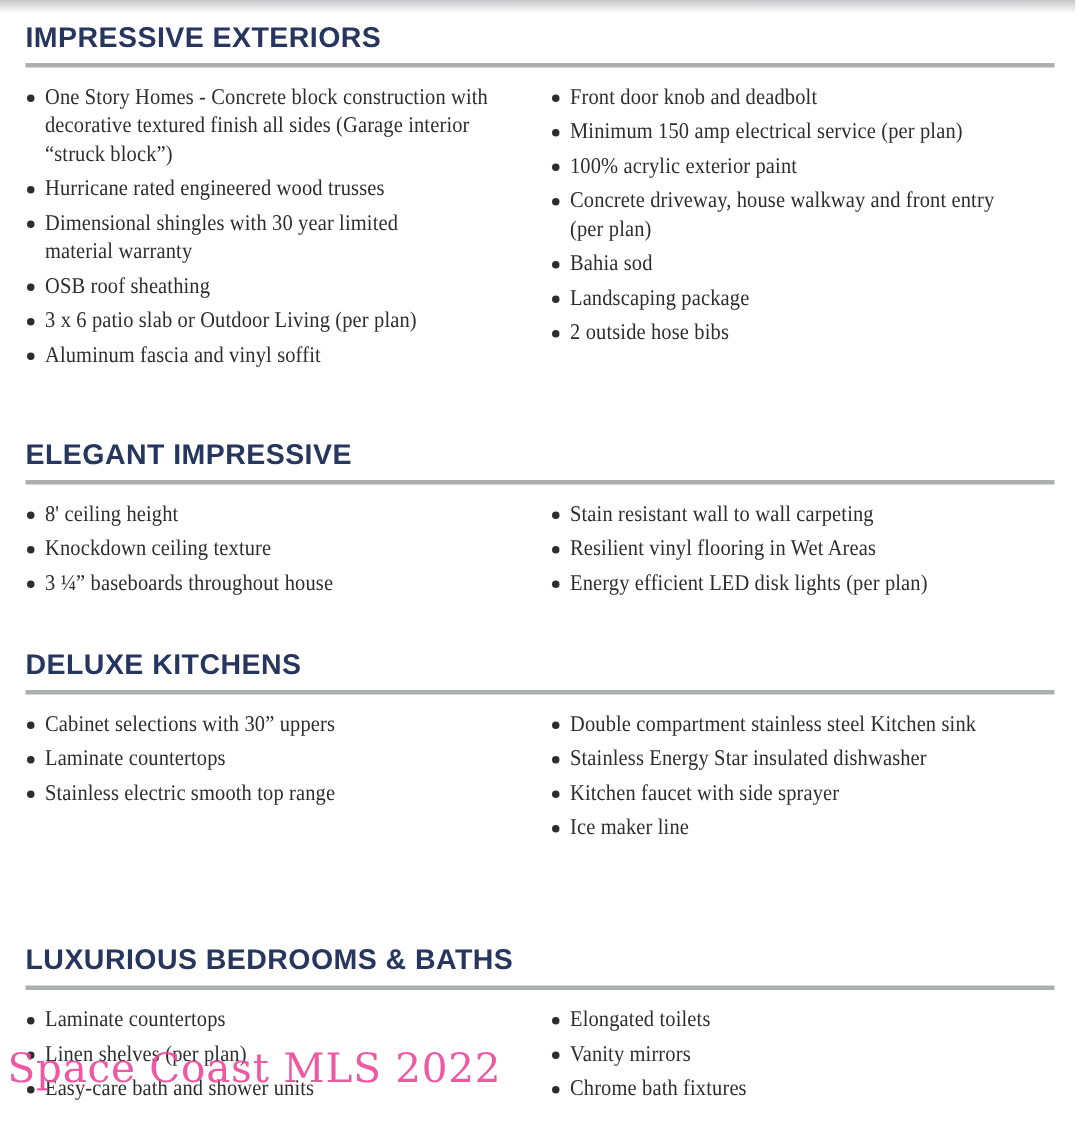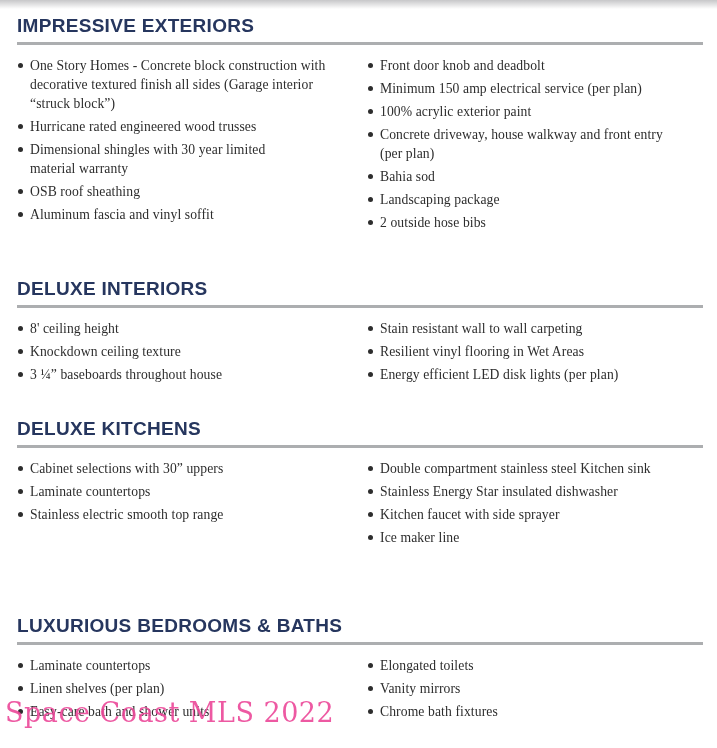--- a/index.html
+++ b/index.html
@@ -94,37 +94,38 @@
       <div class="section-rule"></div>
       <div class="columns">
         <ul class="col left">
           <li class="item"><span class="dot"></span><span class="txt">One Story Homes - Concrete block construction with
 decorative textured finish all sides (Garage interior
 “struck block”)</span></li>
           <li class="item"><span class="dot"></span><span class="txt">Hurricane rated engineered wood trusses</span></li>
           <li class="item"><span class="dot"></span><span class="txt">Dimensional shingles with 30 year limited
 material warranty</span></li>
           <li class="item"><span class="dot"></span><span class="txt">OSB roof sheathing</span></li>
+          <li class="item"><span class="dot"></span><span class="txt">3 x 6 patio slab or Outdoor Living (per plan)</span></li>
           <li class="item"><span class="dot"></span><span class="txt">Aluminum fascia and vinyl soffit</span></li>
         </ul>
         <ul class="col right">
           <li class="item"><span class="dot"></span><span class="txt">Front door knob and deadbolt</span></li>
           <li class="item"><span class="dot"></span><span class="txt">Minimum 150 amp electrical service (per plan)</span></li>
           <li class="item"><span class="dot"></span><span class="txt">100% acrylic exterior paint</span></li>
           <li class="item"><span class="dot"></span><span class="txt">Concrete driveway, house walkway and front entry
 (per plan)</span></li>
           <li class="item"><span class="dot"></span><span class="txt">Bahia sod</span></li>
           <li class="item"><span class="dot"></span><span class="txt">Landscaping package</span></li>
           <li class="item"><span class="dot"></span><span class="txt">2 outside hose bibs</span></li>
         </ul>
       </div>
     </section>
 
     <section class="feature-section sec-2">
-      <h2 class="section-title">DELUXE INTERIORS</h2>
+      <h2 class="section-title">ELEGANT IMPRESSIVE</h2>
       <div class="section-rule"></div>
       <div class="columns">
         <ul class="col left">
           <li class="item"><span class="dot"></span><span class="txt">8' ceiling height</span></li>
           <li class="item"><span class="dot"></span><span class="txt">Knockdown ceiling texture</span></li>
           <li class="item"><span class="dot"></span><span class="txt">3 ¼” baseboards throughout house</span></li>
         </ul>
         <ul class="col right">
           <li class="item"><span class="dot"></span><span class="txt">Stain resistant wall to wall carpeting</span></li>
           <li class="item"><span class="dot"></span><span class="txt">Resilient vinyl flooring in Wet Areas</span></li>

